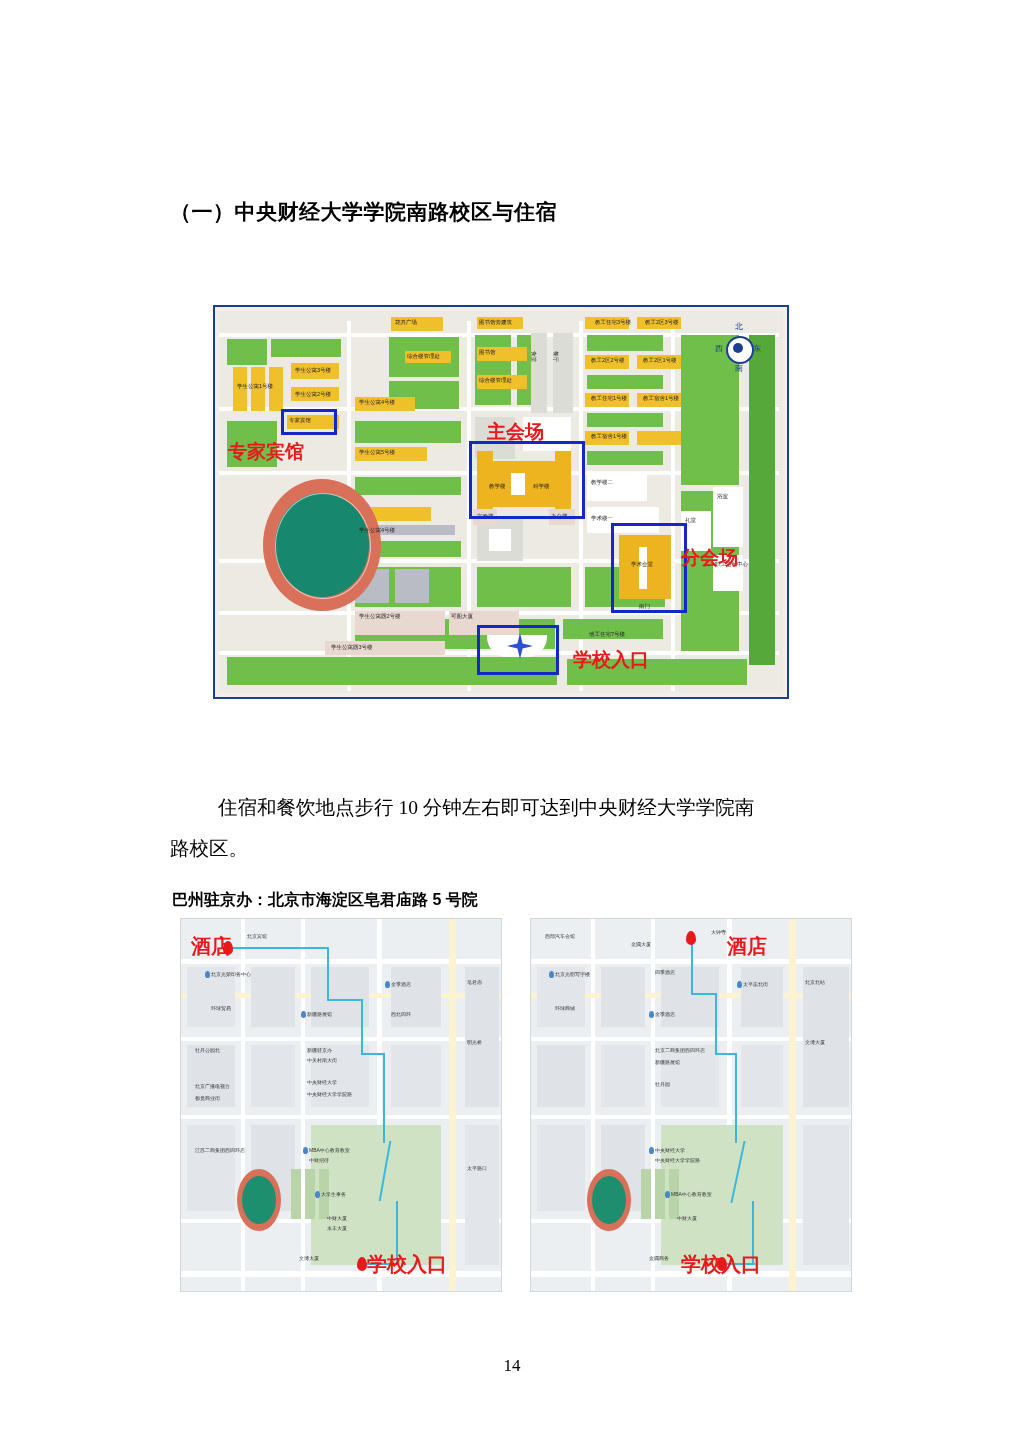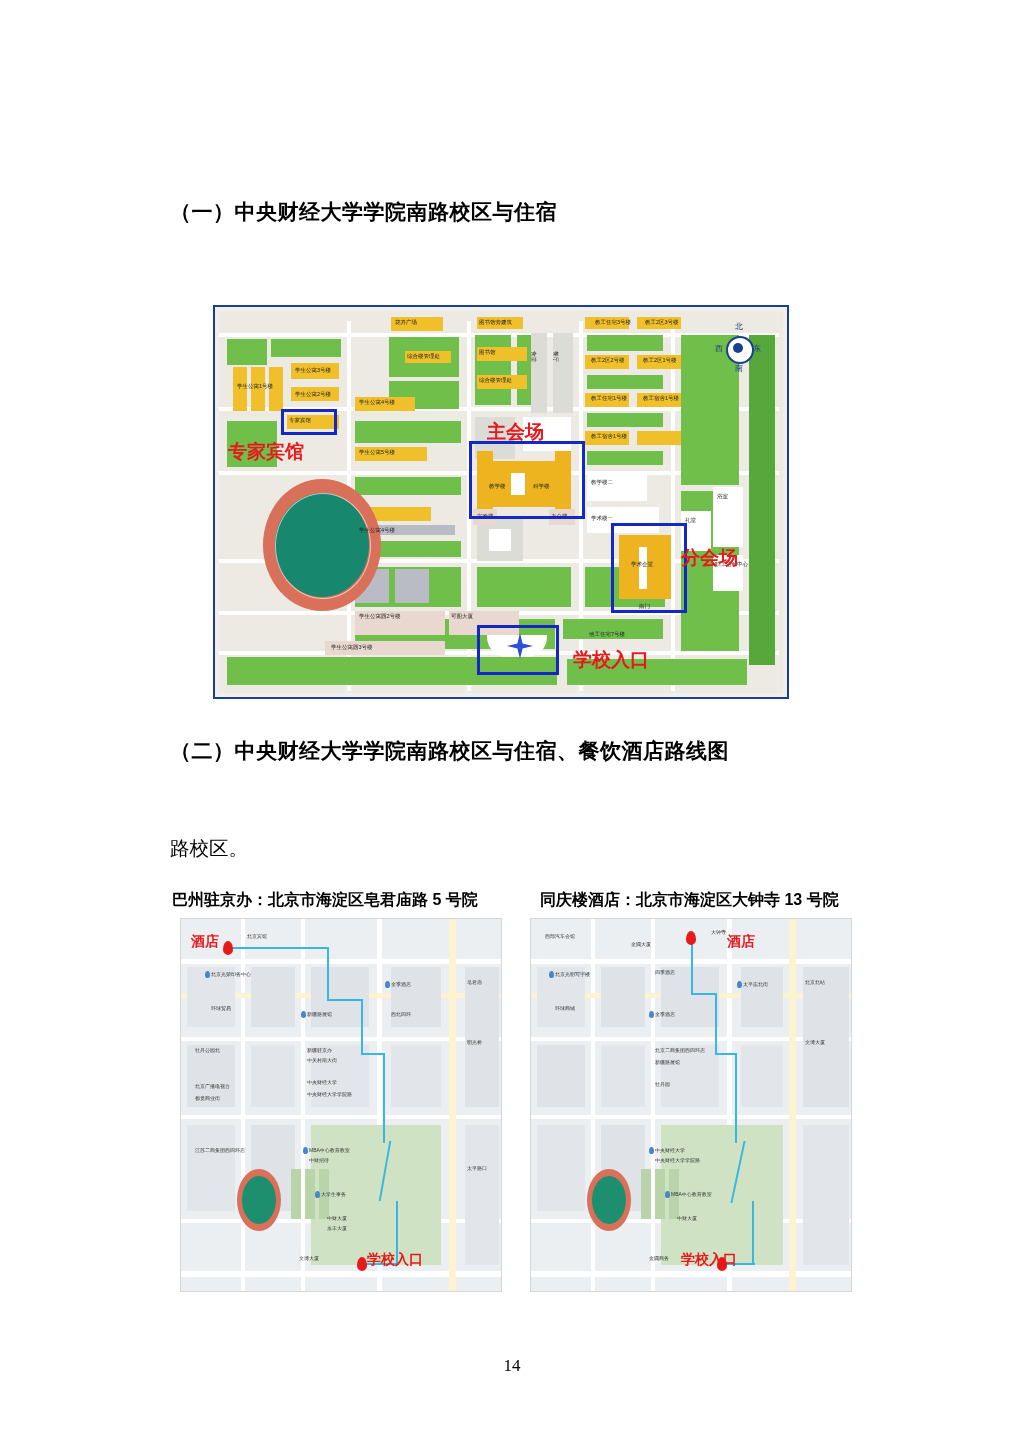--- a/index.html
+++ b/index.html
@@ -142,21 +142,21 @@
   .pin{
     position:absolute;width:5px;height:7px;background:#4a86c8;
     border-radius:50% 50% 50% 50%/60% 60% 40% 40%;
   }
   .pin-red{
     position:absolute;width:10px;height:14px;background:#e8191b;
     border-radius:50% 50% 50% 50%/60% 60% 40% 40%;
   }
   .smalllabel{
     position:absolute;
-    color:#e8191b;font-weight:bold;font-size:14px;
+    color:#e8191b;font-weight:bold;font-size:20px;
     font-family:"Liberation Sans", sans-serif;white-space:nowrap;
   }
   .trackS{position:absolute;border-radius:50%;background:#d8705a;}
   .fieldS{position:absolute;border-radius:50%;background:#1e8f6e;}
 </style>
 </head>
 <body>
 
 <div class="page">
 
@@ -313,25 +313,24 @@
     <div class="compass" style="left:500px;top:18px;">
       <div class="c-circ"></div>
       <div class="c-dot"></div>
       <span style="left:20px;top:-4px;">北</span>
       <span style="left:20px;top:38px;">南</span>
       <span style="left:38px;top:18px;">东</span>
       <span style="left:0px;top:18px;">西</span>
     </div>
   </div>
 
-  <div class="heading" style="left:170px;top:737px;">（二）中央财经大学学院南路校区与住宿、餐饮酒店路线图</div>
+  <div class="para" style="left:218px;top:791px;">住宿和餐饮地点步行 10 分钟左右即可达到中央财经大学学院南</div>
   <div class="para" style="left:170px;top:832px;">路校区。</div>
 
   <div class="mapcap" style="left:172px;top:890px;">巴州驻京办：北京市海淀区皂君庙路 5 号院</div>
-  <div class="mapcap" style="left:540px;top:890px;">同庆楼酒店：北京市海淀区大钟寺 13 号院</div>
 
   <div class="smap" style="left:180px;top:918px;">
 
     <div class="sroad" style="left:0;top:40px;width:320px;height:5px;"></div>
     <div class="sroad" style="left:0;top:118px;width:320px;height:4px;"></div>
     <div class="sroad" style="left:0;top:196px;width:320px;height:4px;"></div>
     <div class="sroad" style="left:0;top:300px;width:320px;height:4px;"></div>
     <div class="sroad" style="left:0;top:352px;width:320px;height:6px;"></div>
     <div class="sroad" style="left:60px;top:0;width:4px;height:372px;"></div>
     <div class="sroad" style="left:120px;top:0;width:4px;height:372px;"></div>

